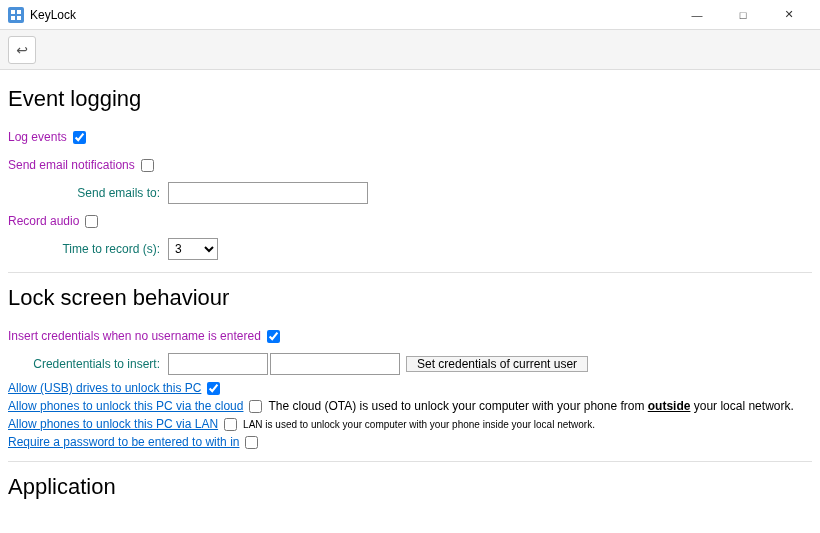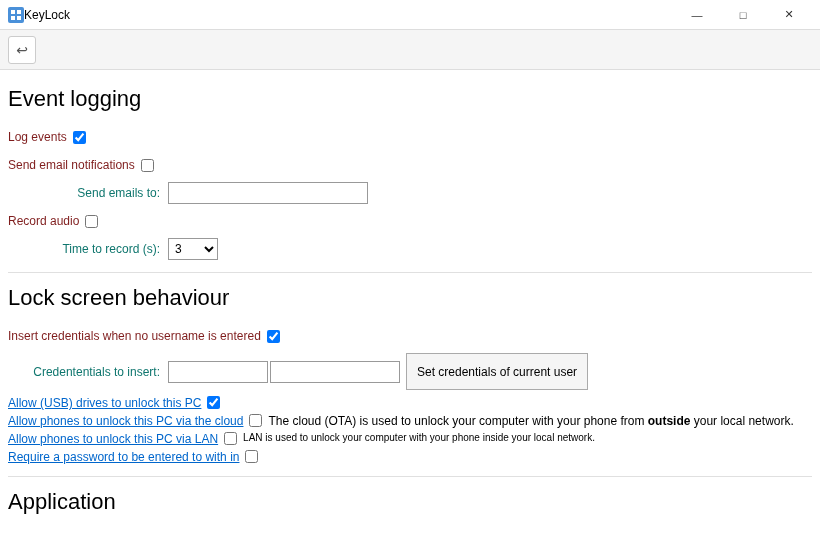--- a/index.html
+++ b/index.html
@@ -18,21 +18,21 @@
       display: flex;
       align-items: center;
       justify-content: space-between;
       height: 30px;
       padding: 0 8px;
       user-select: none;
     }
     .title-bar-left {
       display: flex;
       align-items: center;
-      gap: 0;
+      gap: 6px;
       font-size: 12px;
     }
     .title-bar-icon {
       width: 16px;
       height: 16px;
       background: #4a90d9;
       border-radius: 2px;
       display: flex;
       align-items: center;
       justify-content: center;
@@ -90,21 +90,21 @@
       margin-bottom: 10px;
       padding-bottom: 4px;
     }
     .form-row {
       display: flex;
       align-items: center;
       margin-bottom: 6px;
       min-height: 22px;
     }
     .form-label-left {
-      color: #7f1d1d;
+      color: #a21caf;
       font-size: 12px;
       margin-right: 6px;
     }
     .form-label-indent {
       color: #0f766e;
       min-width: 160px;
       text-align: right;
       padding-right: 8px;
       font-size: 12px;
     }
@@ -138,30 +138,31 @@
       text-decoration: underline;
       cursor: pointer;
       font-size: 12px;
     }
     .btn {
       border: 1px solid #aaa;
       background: #f5f5f5;
       padding: 3px 10px;
       font-size: 12px;
       cursor: pointer;
-      height: 37px;
+      height: 16px;
       display: inline-flex;
       align-items: center;
     }
     .bold-text {
       font-weight: bold;
+      text-decoration: underline;
     }
     .row-with-desc {
       display: flex;
-      align-items: flex-start;
+      align-items: center;
       margin-bottom: 4px;
     }
   </style>
 </head>
 <body>
 
 <div class="title-bar">
   <div class="title-bar-left">
     <div class="title-bar-icon">
       <svg width="12" height="12" viewBox="0 0 12 12">

